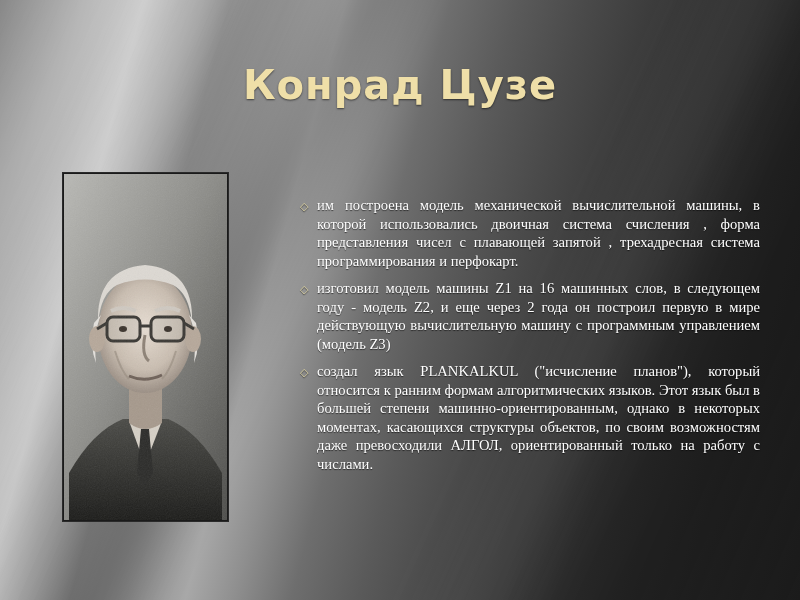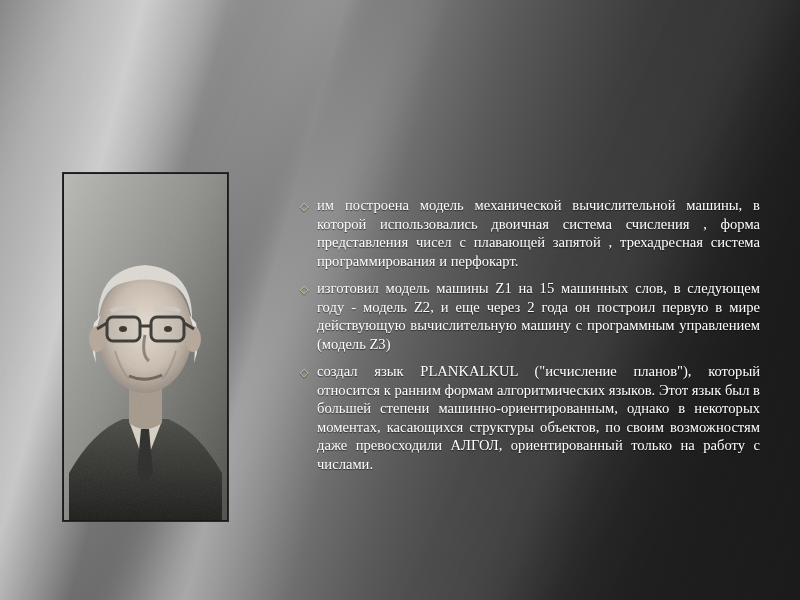--- a/index.html
+++ b/index.html
@@ -145,20 +145,21 @@
 <body>
 
 <div class="slide">
 
   <div class="streak streak-a"></div>
   <div class="streak streak-b"></div>
   <div class="streak streak-c"></div>
   <div class="streak streak-d"></div>
   <div class="streak streak-e"></div>
 
+  <div class="title">Конрад Цузе</div>
 
   <div class="photo-frame">
     <svg width="165" height="348" viewBox="0 0 165 348">
       <defs>
         <linearGradient id="bgGrad" x1="0" y1="0" x2="1" y2="1">
           <stop offset="0%" stop-color="#b9b9b5"></stop>
           <stop offset="45%" stop-color="#8e8e8a"></stop>
           <stop offset="100%" stop-color="#4d4d4a"></stop>
         </linearGradient>
         <radialGradient id="faceGrad" cx="50%" cy="45%" r="60%">
@@ -222,21 +223,21 @@
     </svg>
   </div>
 
   <div class="bullets">
     <div class="bullet-row">
       <span class="bullet-mark">◇</span>
       <span class="bullet-text">им построена модель механической вычислительной машины, в которой использовались двоичная система счисления , форма представления чисел с плавающей запятой , трехадресная система программирования и перфокарт.</span>
     </div>
     <div class="bullet-row">
       <span class="bullet-mark">◇</span>
-      <span class="bullet-text">изготовил модель машины Z1   на 15 машинных слов, в следующем году - модель Z2, и еще через 2 года он построил первую в мире действующую вычислительную машину с программным управлением (модель Z3)</span>
+      <span class="bullet-text">изготовил модель машины Z1   на 16 машинных слов, в следующем году - модель Z2, и еще через 2 года он построил первую в мире действующую вычислительную машину с программным управлением (модель Z3)</span>
     </div>
     <div class="bullet-row">
       <span class="bullet-mark">◇</span>
       <span class="bullet-text">создал язык PLANKALKUL ("исчисление планов"), который относится к ранним формам алгоритмических языков. Этот язык был в большей степени машинно-ориентированным, однако в некоторых моментах, касающихся структуры объектов, по своим возможностям даже превосходили АЛГОЛ, ориентированный только на работу с числами.</span>
     </div>
   </div>
 
 </div>
 
 </body></html>

